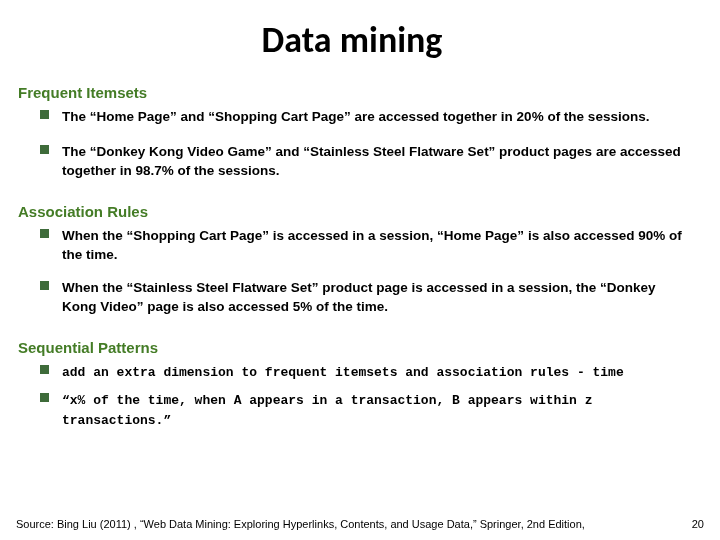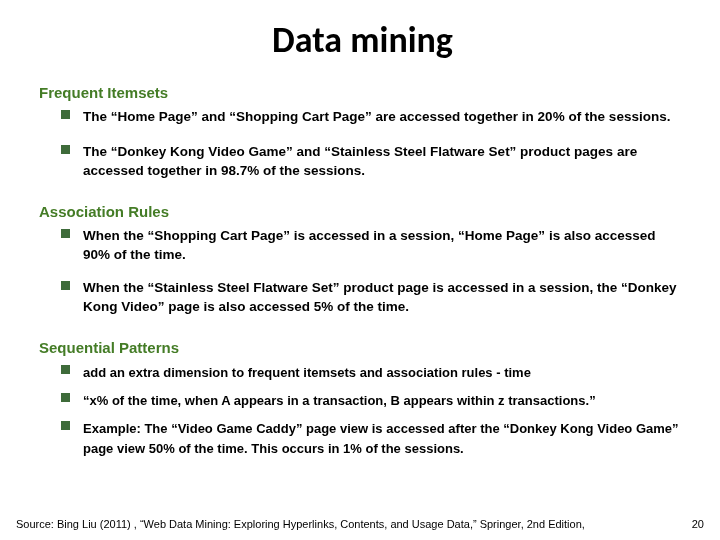--- a/index.html
+++ b/index.html
@@ -10,21 +10,21 @@
     background: #fff;
     font-family: Arial, Helvetica, sans-serif;
     position: relative;
     overflow: hidden;
   }
   .slide {
     width: 720px;
     height: 540px;
     position: relative;
     box-sizing: border-box;
-    padding: 18px 38px 0 43px;
+    padding: 18px 38px 0 22px;
   }
   .title {
     font-family: "Segoe UI", "Calibri", Arial, sans-serif;
     font-size: 36px;
     font-weight: 700;
     text-align: center;
     color: #000;
     margin: 0 0 6px 0;
     letter-spacing: 0px;
   }
@@ -49,20 +49,21 @@
     position: absolute;
     left: 0;
     top: 3px;
     width: 9px;
     height: 9px;
     background: #3e6b3a;
   }
   .section-3 ul.bullets > li {
     margin: 0 0 8px 0;
     line-height: 1.25;
+    font-family: Liberation Mono, monospace;
   }
   .section-1 ul.bullets > li {
     margin: 0 0 16px 0;
   }
   .item-text {
     font-weight: 700;
     font-size: 13.5px;
     color: #000;
     line-height: 1.35;
   }
@@ -106,21 +107,20 @@
       <li><span class="item-text">When the “Shopping Cart Page” is accessed in a session, “Home Page” is also accessed 90% of the time.</span></li>
       <li><span class="item-text">When the “Stainless Steel Flatware Set” product page is accessed in a session, the “Donkey Kong Video” page is also accessed 5% of the time.</span></li>
     </ul>
   </div>
 
   <div class="section-3">
     <div class="section-heading">Sequential Patterns</div>
     <ul class="bullets">
       <li><span class="item-text">add an extra dimension to frequent itemsets and association rules - time</span></li>
       <li><span class="item-text">“x% of the time, when A appears in a transaction, B appears within z transactions.”</span></li>
-      <li><span class="item-text">Example: The “Video Game Caddy” page view is accessed after the “Donkey Kong Video Game” page view 50% of the time. This occurs in 1% of the sessions.</span></li>
     </ul>
   </div>
 
   <div class="footer">
     <span>Source: Bing Liu (2011) , “Web Data Mining: Exploring Hyperlinks, Contents, and Usage Data,” Springer, 2nd Edition,</span>
     <span class="page-number">20</span>
   </div>
 
 </div>
 

